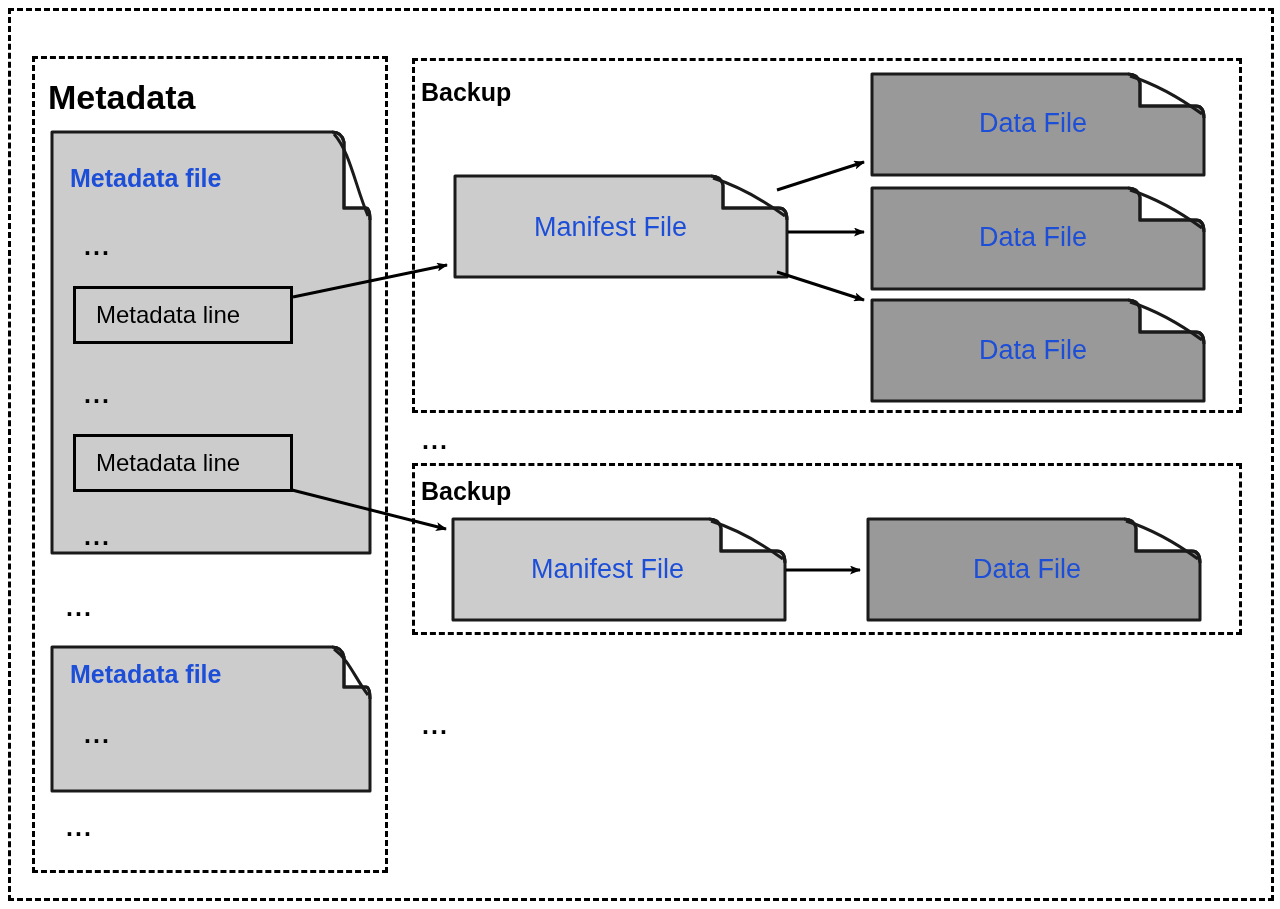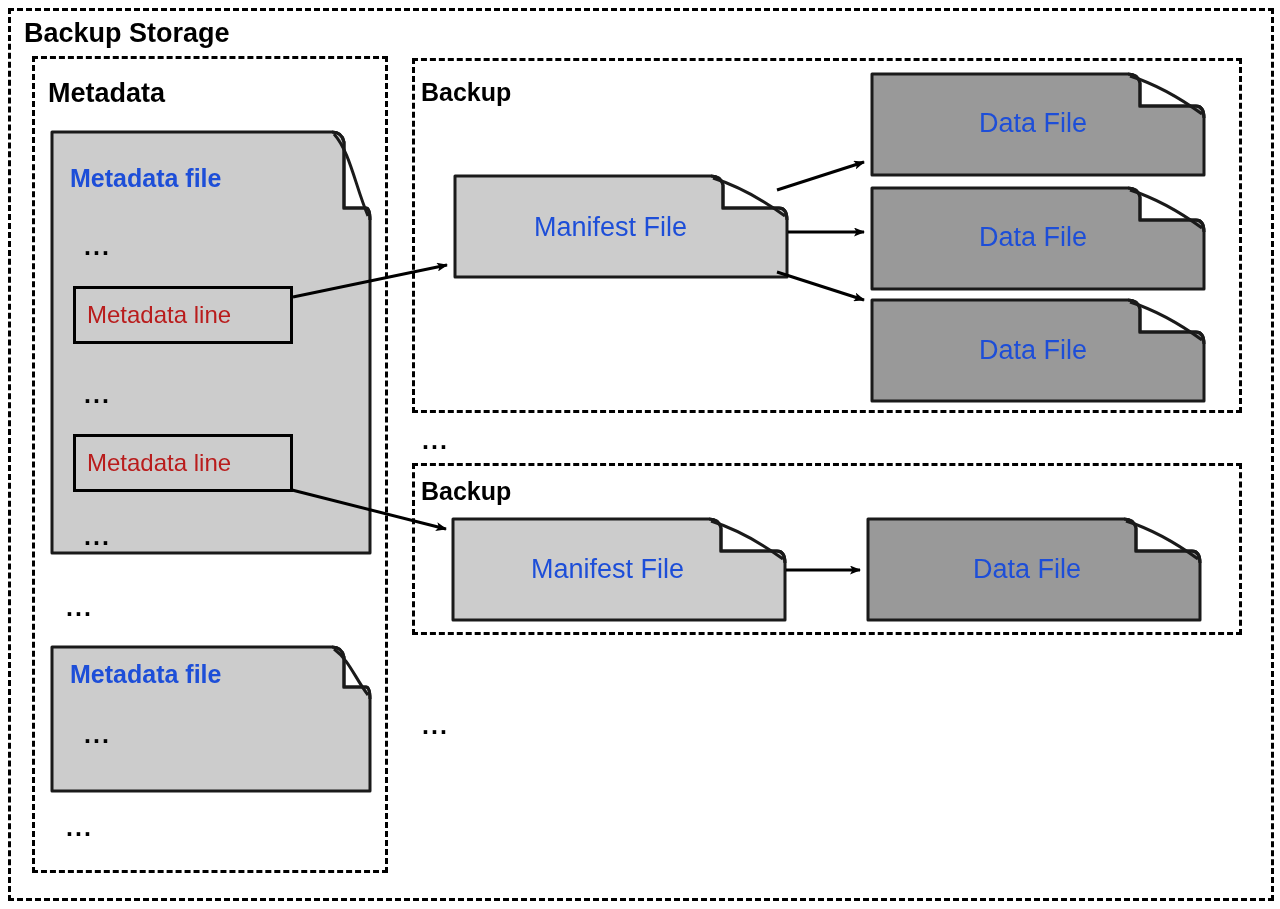--- a/index.html
+++ b/index.html
@@ -63,43 +63,42 @@
   }
   .meta-line {
     position: absolute;
     box-sizing: border-box;
     border: 3px solid #000000;
     background: #cccccc;
     display: flex;
     align-items: center;
   }
   .meta-line span {
-    padding-left: 11px;
-    color: #b91c1c;
+    padding-left: 20px;
+    color: #000000;
     white-space: nowrap;
   }
   #arrow-layer {
     position: absolute;
     left: 0;
     top: 0;
     width: 1280px;
     height: 909px;
     pointer-events: none;
   }
 </style>
 </head>
 <body>
 
 <div id="canvas">
 
   <div class="dashed-box" style="left:8px; top:8px; width:1266px; height:893px;"></div>
-  <div class="group-title" style="left:24px; top:20px; font-size:27px;">Backup Storage</div>
 
   <div class="dashed-box" style="left:32px; top:56px; width:356px; height:817px;"></div>
-  <div class="group-title" style="left:48px; top:80px; font-size:27px;">Metadata</div>
+  <div class="group-title" style="left:48px; top:80px; font-size:34px;">Metadata</div>
 
   <div class="doc" style="left:50px; top:130px; width:322px; height:425px;">
     <svg width="322" height="425" viewBox="0 0 322 425" xmlns="http://www.w3.org/2000/svg">
       <path d="M2,2 L282,2 Q292,2 294,12 L294,78 L316,78 Q320,78 320,90 L320,423 L2,423 Z" fill="#cccccc" stroke="#1a1a1a" stroke-width="3" stroke-linejoin="round"></path>
       <path d="M282,2 Q292,2 294,12 L294,78 L316,78 Q320,78 320,90" fill="none" stroke="#1a1a1a" stroke-width="3"></path>
       <path d="M284,4 C300,22 305,55 318,86" fill="none" stroke="#1a1a1a" stroke-width="3"></path>
     </svg>
   </div>
   <div class="doc-label bold" style="left:70px; top:166px; font-size:25px;">Metadata file</div>
   <div class="doc-ellipsis" style="left:84px; top:234px; font-size:25px;">...</div>

